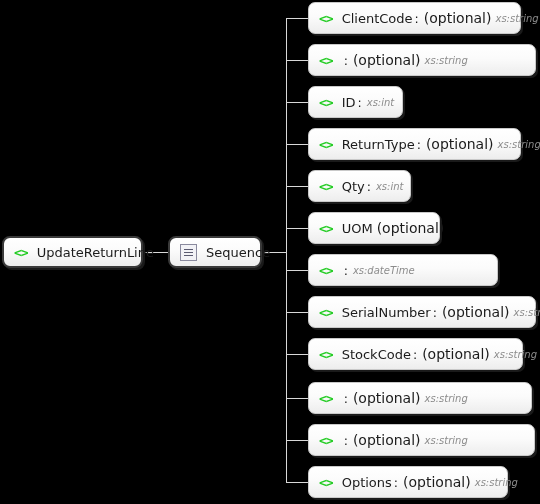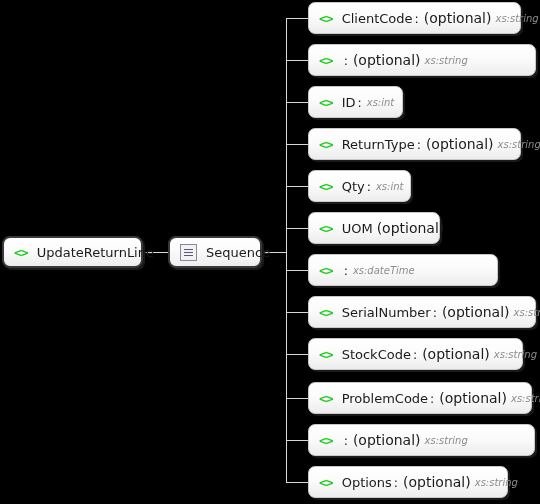--- a/index.html
+++ b/index.html
@@ -197,21 +197,20 @@
   <div class="node" style="left:308px; top:338px; width:215px;">
     <span class="icon-elem">&lt;&gt;</span>
     <span class="lbl-name">StockCode</span>
     <span class="sep">:</span>
     <span class="opt gap">(optional)</span>
     <span class="type">xs:string</span>
   </div>
 
   <div class="node" style="left:308px; top:382px; width:224px;">
     <span class="icon-elem">&lt;&gt;</span>
-    <span class="lbl-name">ProblemCode</span>
     <span class="sep">:</span>
     <span class="opt gap">(optional)</span>
     <span class="type">xs:string</span>
   </div>
 
   <div class="node" style="left:308px; top:424px; width:227px;">
     <span class="icon-elem">&lt;&gt;</span>
     <span class="sep">:</span>
     <span class="opt gap">(optional)</span>
     <span class="type">xs:string</span>

